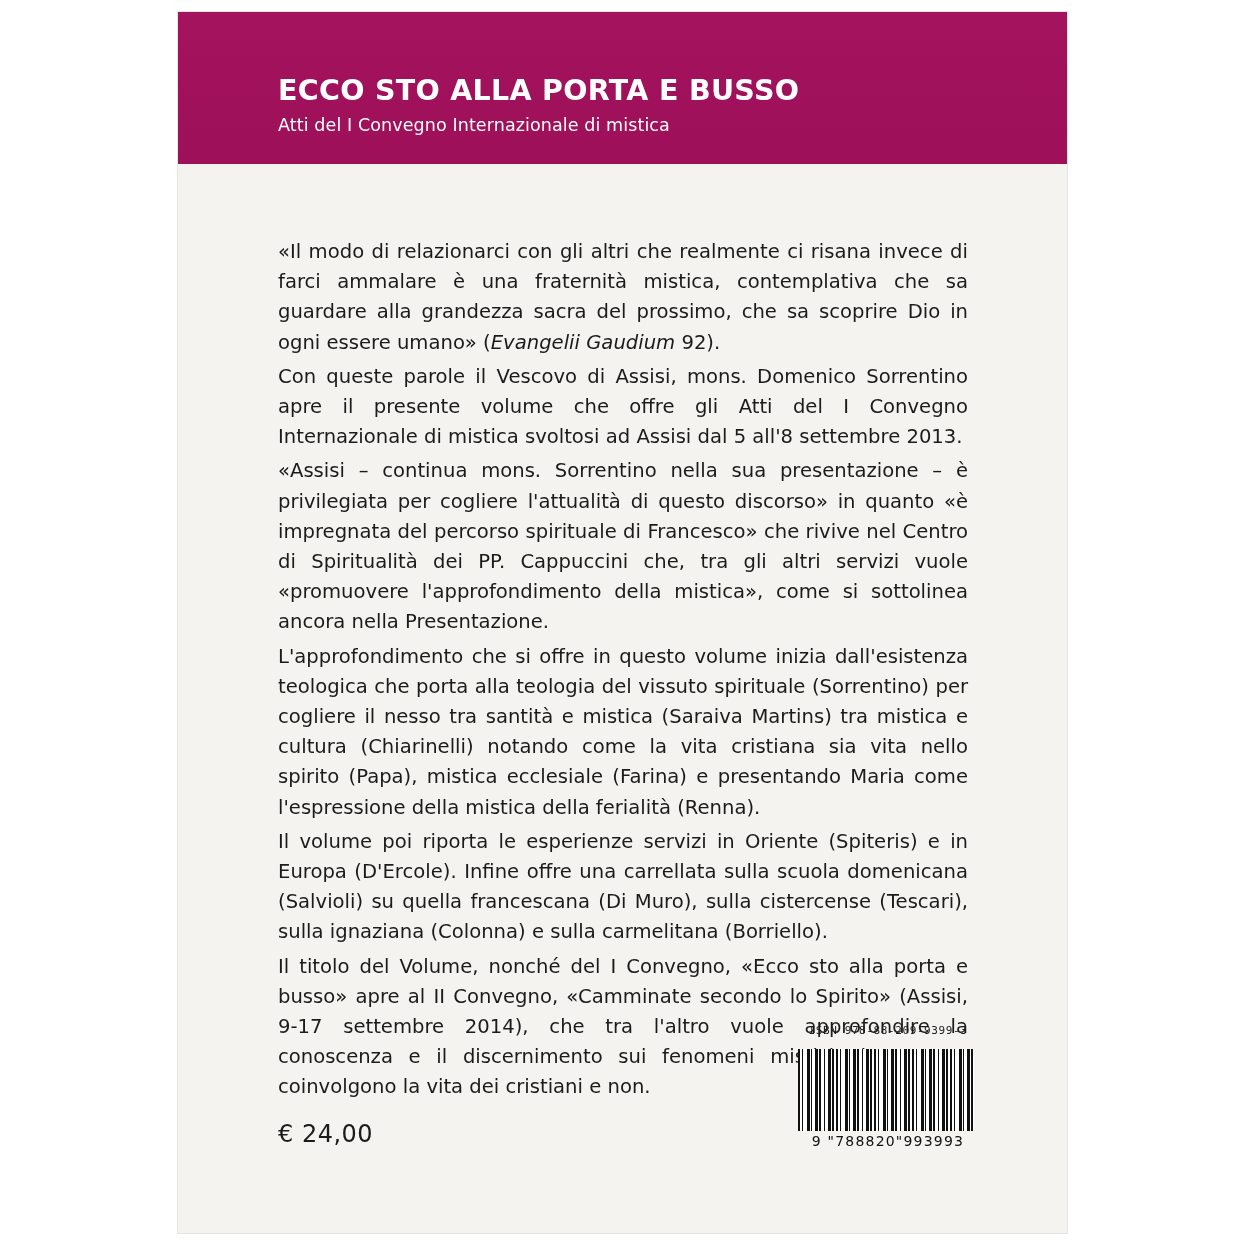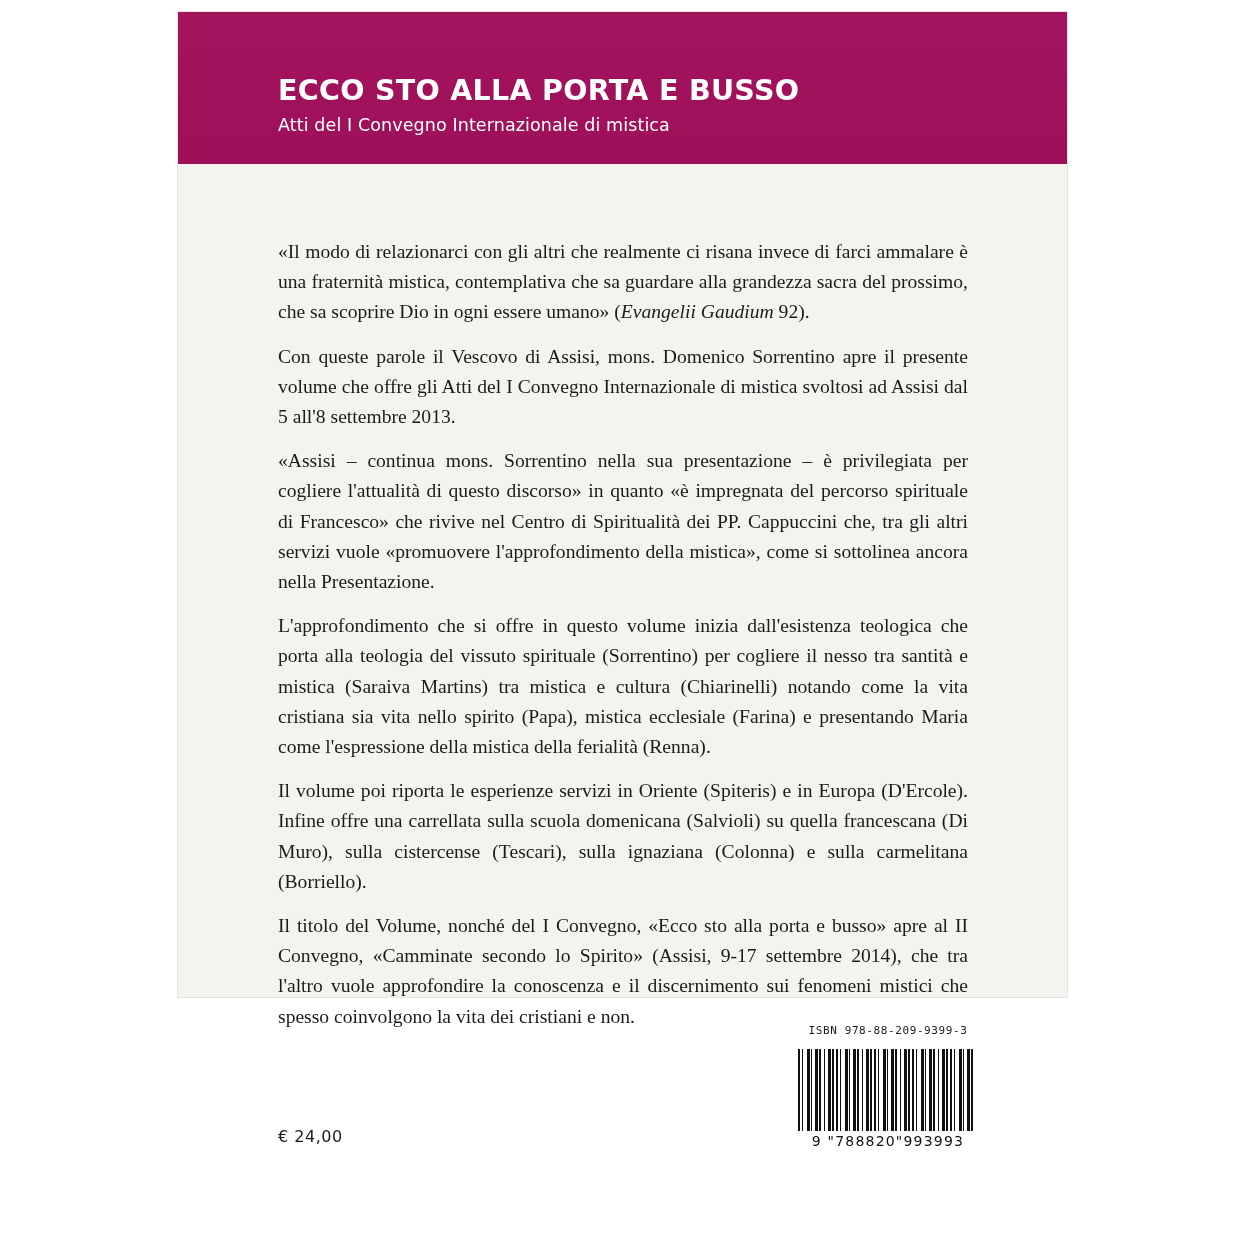--- a/index.html
+++ b/index.html
@@ -17,21 +17,21 @@
     position: relative;
     width: 1245px;
     height: 1245px;
     background: #ffffff;
   }
   .book-back {
     position: absolute;
     left: 178px;
     top: 12px;
     width: 889px;
-    height: 985px;
+    height: 1221px;
     background: #f4f3ef;
     box-shadow: 0 0 0 1px #e6e4df;
   }
   .header-band {
     position: absolute;
     left: 0;
     top: 0;
     width: 889px;
     height: 152px;
     background: #a5145f;
@@ -65,36 +65,34 @@
     top: 225px;
     width: 690px;
     color: #1b1b1b;
     font-size: 19.6px;
     line-height: 30.2px;
     text-align: justify;
     text-justify: inter-word;
   }
   .blurb p {
     margin: 0;
-    font-family: Liberation Serif, serif;
   }
   .blurb p + p {
-    margin-top: 14px;
+    margin-top: 4px;
   }
   .blurb i {
     font-style: italic;
   }
   .price {
     position: absolute;
     left: 100px;
     top: 1108px;
     color: #1b1b1b;
-    font-size: 16px;
+    font-size: 24px;
     letter-spacing: 0.5px;
-    margin-top: 7px;
   }
   .barcode-area {
     position: absolute;
     left: 620px;
     top: 1012px;
     width: 180px;
   }
   .isbn-text {
     font-family: "DejaVu Sans Mono", monospace;
     font-size: 11px;

